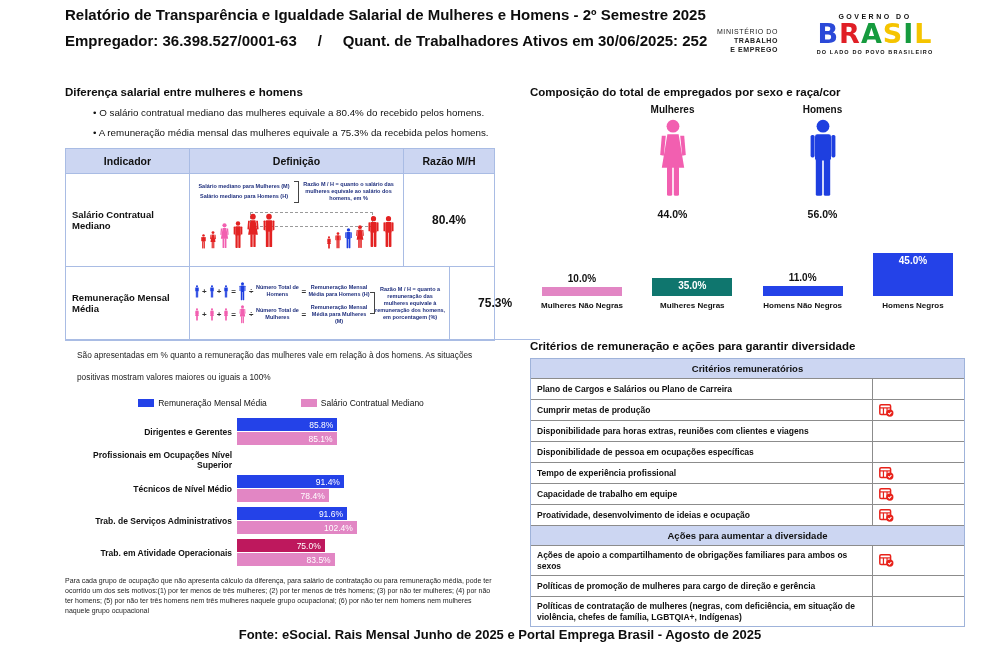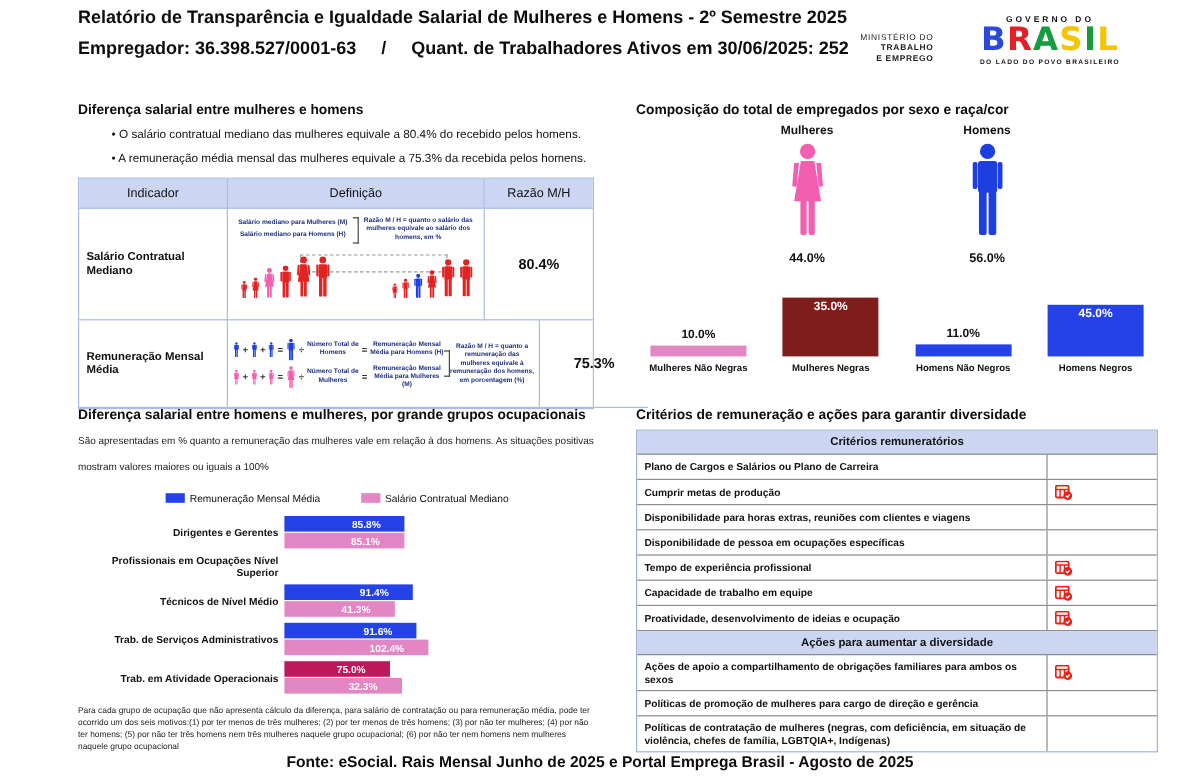--- a/index.html
+++ b/index.html
@@ -28,21 +28,21 @@
   
   .sec-diff { position:absolute; left:65px; top:86px; width:430px; }
   .bullets { margin:9px 0 10px 28px; }
   .bullets li { list-style:none; font-size:9.8px; margin-bottom:9px; color:#111; }
   .bullets li::before { content:"• "; }
 
   .ind-table { width:430px; border:1px solid #a9bce4; }
   .ind-row { display:grid; grid-template-columns:124px 1fr 90px; }
   .ind-row > div { border-right:1px solid #a9bce4; border-bottom:1px solid #a9bce4; }
   .ind-row > div:last-child { border-right:none; }
-  .ind-head > div { background:#ccd6f2; font-weight:normal; font-size:10.5px; text-align:center;
+  .ind-head > div { background:#ccd6f2; font-weight:bold; font-size:10.5px; text-align:center;
                     padding:6px 6px; }
   .cell-ind { display:flex; align-items:center; padding:4px 6px; font-weight:bold; font-size:9.5px; }
   .cell-ratio { display:flex; align-items:center; justify-content:center; font-weight:bold; font-size:12px; }
   .cell-def { position:relative; padding:4px; }
   .r1 { height:93px; } .r2 { height:73px; }
 
   .def-top { display:flex; align-items:center; justify-content:center; gap:4px; margin-top:2px; }
   .def-lines { text-align:center; }
   .tiny { font-size:5.5px; font-weight:bold; color:#1f2f7d; line-height:7px; }
   .def-lines .tiny { margin:3px 0; }
@@ -75,31 +75,31 @@
   .comp-chart { display:flex; justify-content:space-between; align-items:flex-end; margin-top:14px; }
   .comp-col { width:104px; text-align:center; }
   .comp-barwrap { height:62px; display:flex; flex-direction:column; justify-content:flex-end; align-items:center; }
   .comp-bar { width:80px; display:flex; justify-content:center; align-items:flex-start; }
   .comp-val.inside { color:#fff; font-size:10px; font-weight:bold; margin-top:2px; }
   .comp-val.above  { color:#111; font-size:10px; font-weight:bold; margin-bottom:3px; }
   .comp-cat { font-size:8px; font-weight:bold; margin-top:5px; }
 
   
   .sec-occ { position:absolute; left:65px; top:340px; width:432px; }
-  .occ-note { font-size:8.3px; color:#222; line-height:22px; margin-top:4px; }
+  .occ-note { font-size:8.3px; color:#222; line-height:22px; margin-top:4px;margin-left:12px; }
   .legend { display:flex; justify-content:center; gap:34px; margin:10px 0 10px 0; }
   .legend-item { display:flex; align-items:center; gap:4px; font-size:8.5px; color:#111; }
   .swatch { width:16px; height:8px; display:inline-block; }
 
   .occ-chart { margin-top:2px; }
   .occ-row { display:flex; align-items:center; margin-bottom:5px; min-height:18px; }
   .occ-label { width:172px; text-align:right; font-size:8.5px; font-weight:bold; padding-right:5px; }
   .occ-bars { display:flex; flex-direction:column; gap:1px; }
   .occ-bar { height:13px; display:flex; align-items:center; justify-content:flex-end; }
-  .occ-bar span { color:#fff; font-size:8.5px; font-weight:bold; padding-right:20px; }
+  .occ-bar span { color:#fff; font-size:8.5px; font-weight:normal; padding-right:4px; }
 
   .occ-foot { font-size:7px; color:#222; line-height:10px; margin-top:10px; width:430px; }
 
   
   .sec-crit { position:absolute; left:530px; top:340px; width:435px; }
   .crit-table { margin-top:6px; border:1.5px solid #9fb3da; }
   .crit-header { background:#ccd6f2; text-align:center; font-size:9.5px; font-weight:bold;
                  padding:4px 0; border-bottom:1px solid #8c8c8c; }
   .crit-row { display:grid; grid-template-columns:1fr 92px; border-bottom:1px solid #8c8c8c; }
   .crit-row:last-child { border-bottom:none; }
@@ -317,21 +317,21 @@
     <div class="comp-chart" id="comp-chart">
         <div class="comp-col">
           <div class="comp-barwrap">
             <div class="comp-val above">10.0%</div>
             <div class="comp-bar" style="height: 9.5px; background: rgb(226, 134, 196);"></div>
           </div>
           <div class="comp-cat">Mulheres Não Negras</div>
         </div>
         <div class="comp-col">
           <div class="comp-barwrap">
-            <div class="comp-bar" style="height: 49px; background: #7f1d1d;">
+            <div class="comp-bar" style="height: 18px; background: #0f766e;">
               <div class="comp-val inside">35.0%</div>
             </div>
           </div>
           <div class="comp-cat">Mulheres Negras</div>
         </div>
         <div class="comp-col">
           <div class="comp-barwrap">
             <div class="comp-val above">11.0%</div>
             <div class="comp-bar" style="height: 10.45px; background: rgb(36, 66, 232);"></div>
           </div>
@@ -342,21 +342,20 @@
             <div class="comp-bar" style="height: 42.75px; background: rgb(36, 66, 232);">
               <div class="comp-val inside">45.0%</div>
             </div>
           </div>
           <div class="comp-cat">Homens Negros</div>
         </div>
       </div>
   </div>
 
   <div class="sec-occ">
-    <div class="sec-title">Diferença salarial entre homens e mulheres, por grande grupos ocupacionais</div>
     <div class="occ-note">São apresentadas em % quanto a remuneração das mulheres vale em relação à dos homens. As situações positivas mostram valores maiores ou iguais a 100%</div>
 
     <div class="legend" id="occ-legend">
         <div class="legend-item">
           <div class="swatch" style="background: rgb(36, 66, 232);"></div>
           <div>Remuneração Mensal Média</div>
         </div>
         <div class="legend-item">
           <div class="swatch" style="background: rgb(226, 134, 196);"></div>
           <div>Salário Contratual Mediano</div>
@@ -378,21 +377,21 @@
           <div class="occ-label">Profissionais em Ocupações Nível Superior</div>
           <div class="occ-bars"></div>
         </div>
         <div class="occ-row">
           <div class="occ-label">Técnicos de Nível Médio</div>
           <div class="occ-bars">
             <div class="occ-bar" style="width: 106.938px; background: rgb(36, 66, 232);">
               <span>91.4%</span>
             </div>
             <div class="occ-bar" style="width: 91.728px; background: rgb(226, 134, 196);">
-              <span>41.3%</span>
+              <span>78.4%</span>
             </div>
           </div>
         </div>
         <div class="occ-row">
           <div class="occ-label">Trab. de Serviços Administrativos</div>
           <div class="occ-bars">
             <div class="occ-bar" style="width: 110px; background: rgb(36, 66, 232);">
               <span>91.6%</span>
             </div>
             <div class="occ-bar" style="width: 119.808px; background: rgb(226, 134, 196);">
@@ -400,21 +399,21 @@
             </div>
           </div>
         </div>
         <div class="occ-row">
           <div class="occ-label">Trab. em Atividade Operacionais</div>
           <div class="occ-bars">
             <div class="occ-bar" style="width: 87.75px; background: #be185d;">
               <span>75.0%</span>
             </div>
             <div class="occ-bar" style="width: 97.695px; background: rgb(226, 134, 196);">
-              <span>32.3%</span>
+              <span>83.5%</span>
             </div>
           </div>
         </div>
       </div>
 
     <div class="occ-foot">Para cada grupo de ocupação que não apresenta cálculo da diferença, para salário de contratação ou para remuneração média, pode ter ocorrido um dos seis motivos:(1) por ter menos de três mulheres; (2) por ter menos de três homens; (3) por não ter mulheres; (4) por não ter homens; (5) por não ter três homens nem três mulheres naquele grupo ocupacional; (6) por não ter nem homens nem mulheres naquele grupo ocupacional</div>
   </div>
 
   <div class="sec-crit">
     <div class="sec-title">Critérios de remuneração e ações para garantir diversidade</div>

